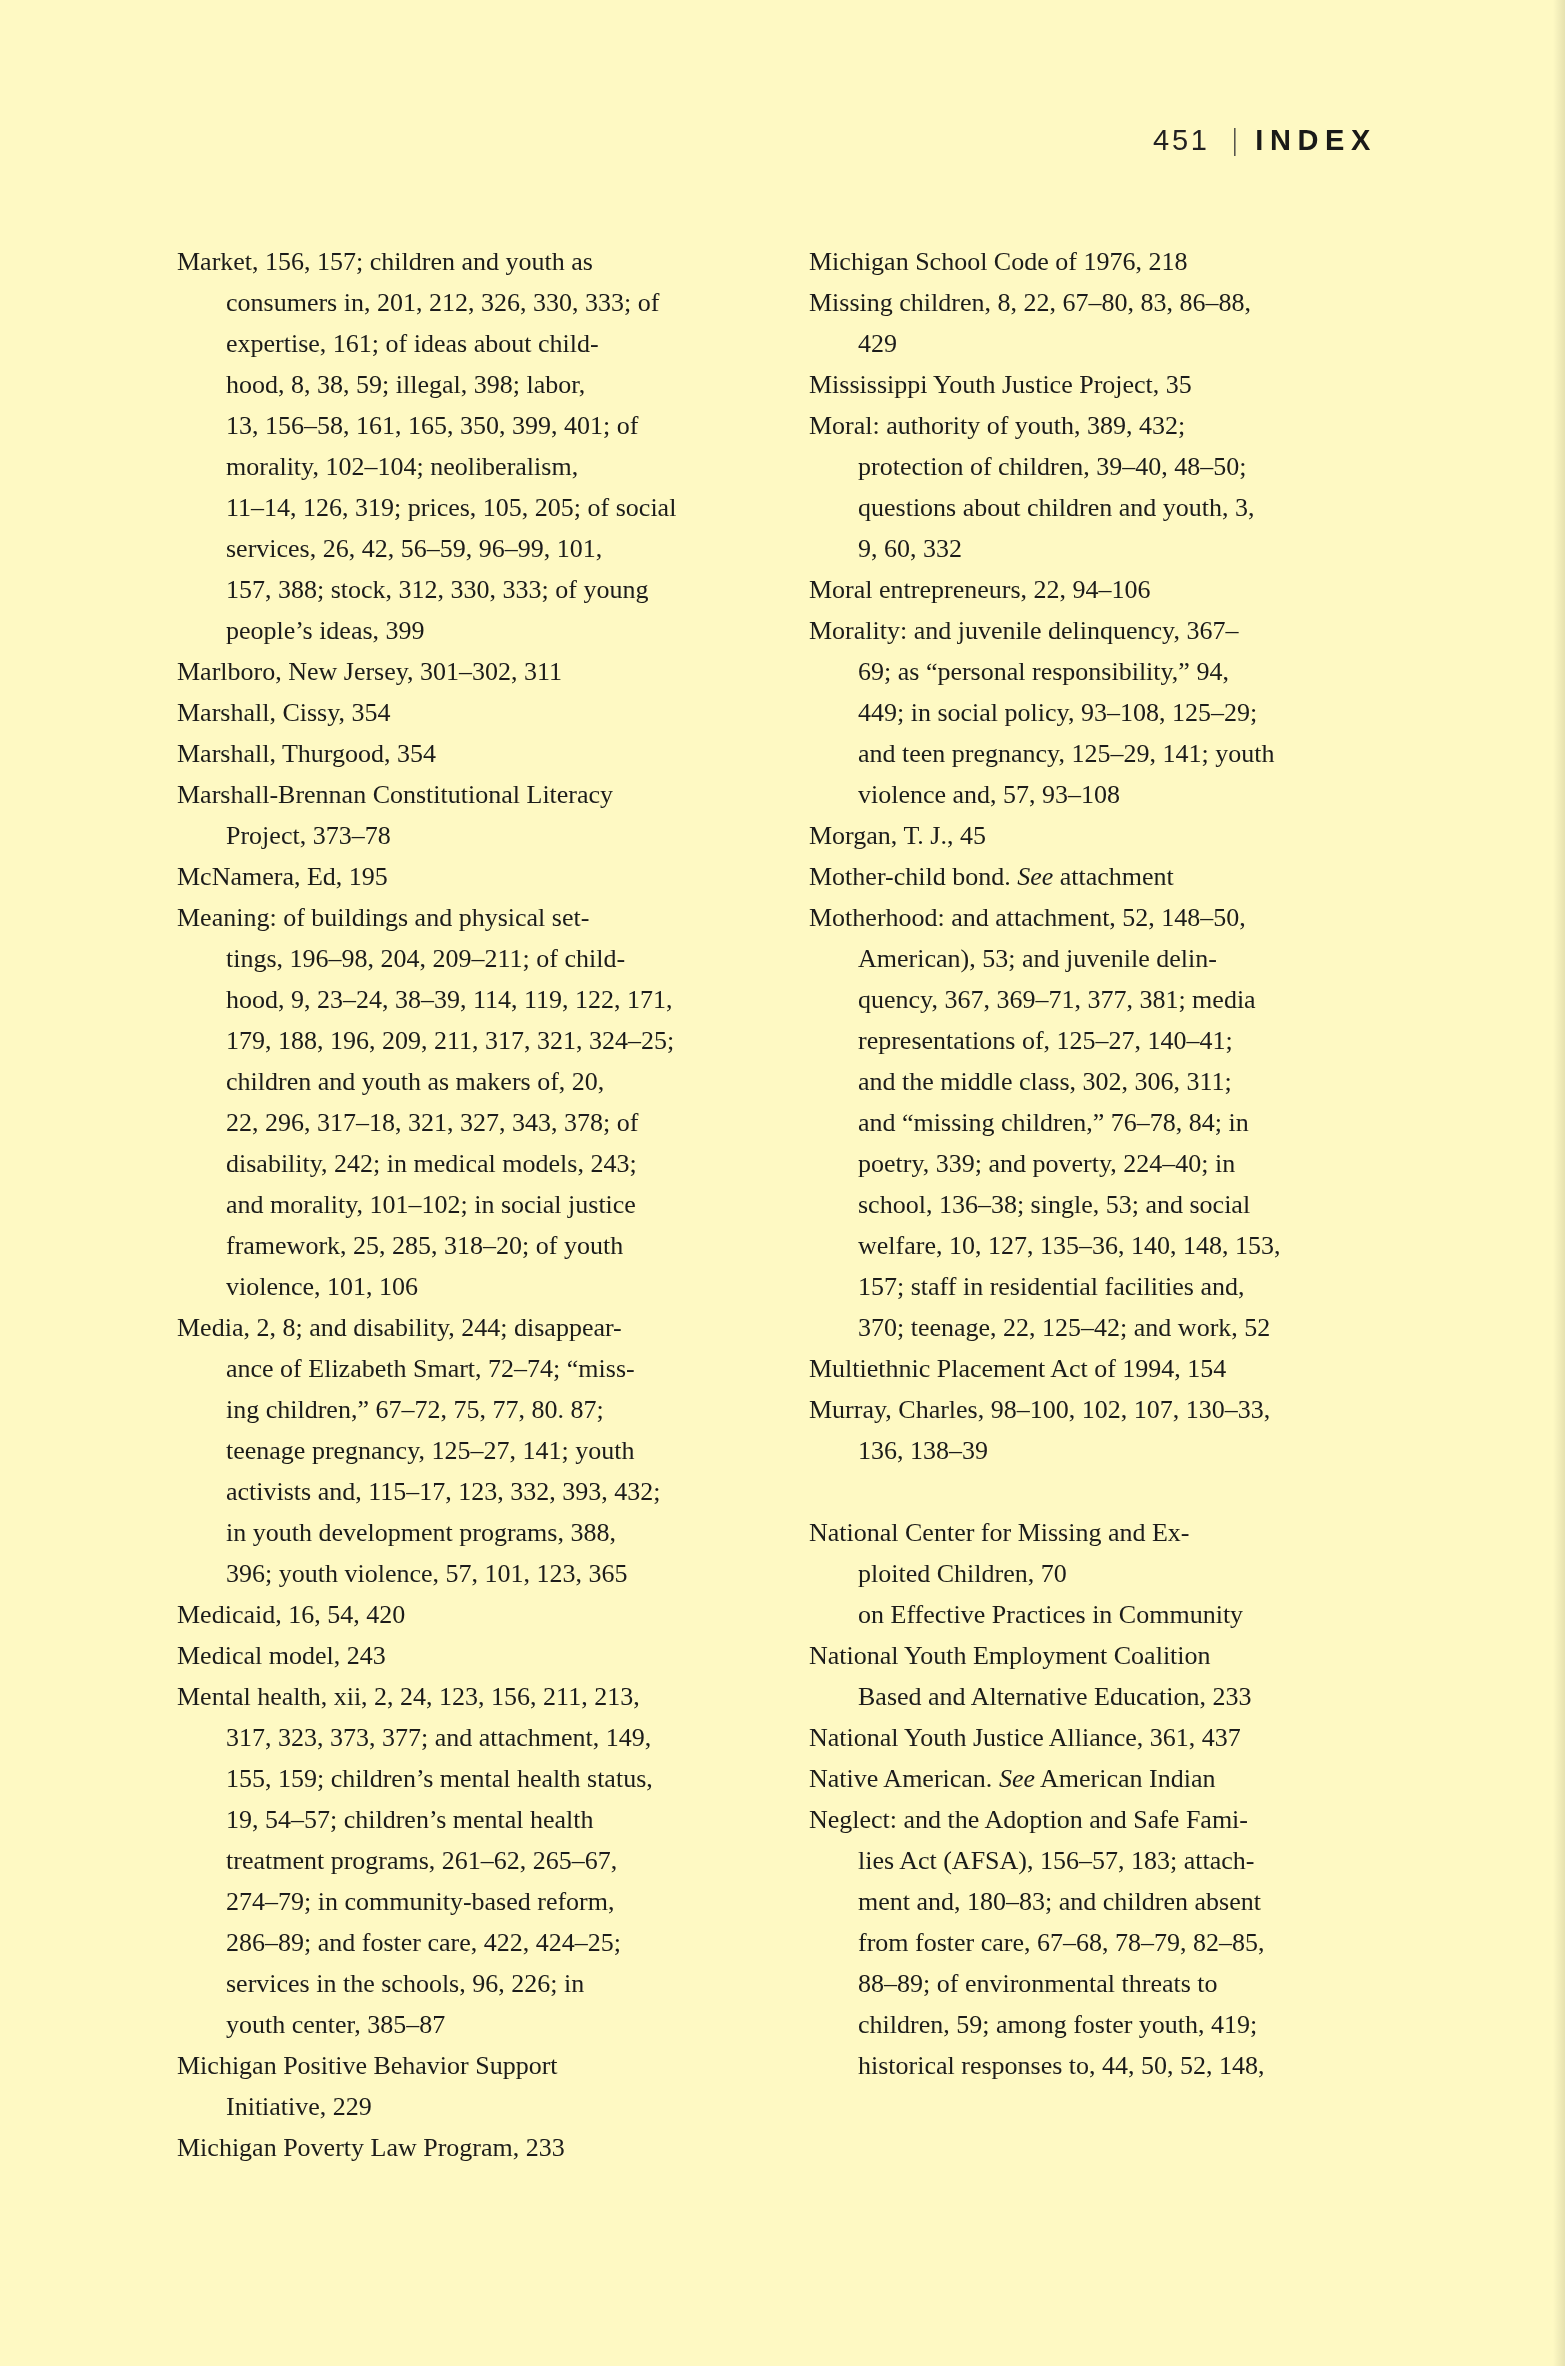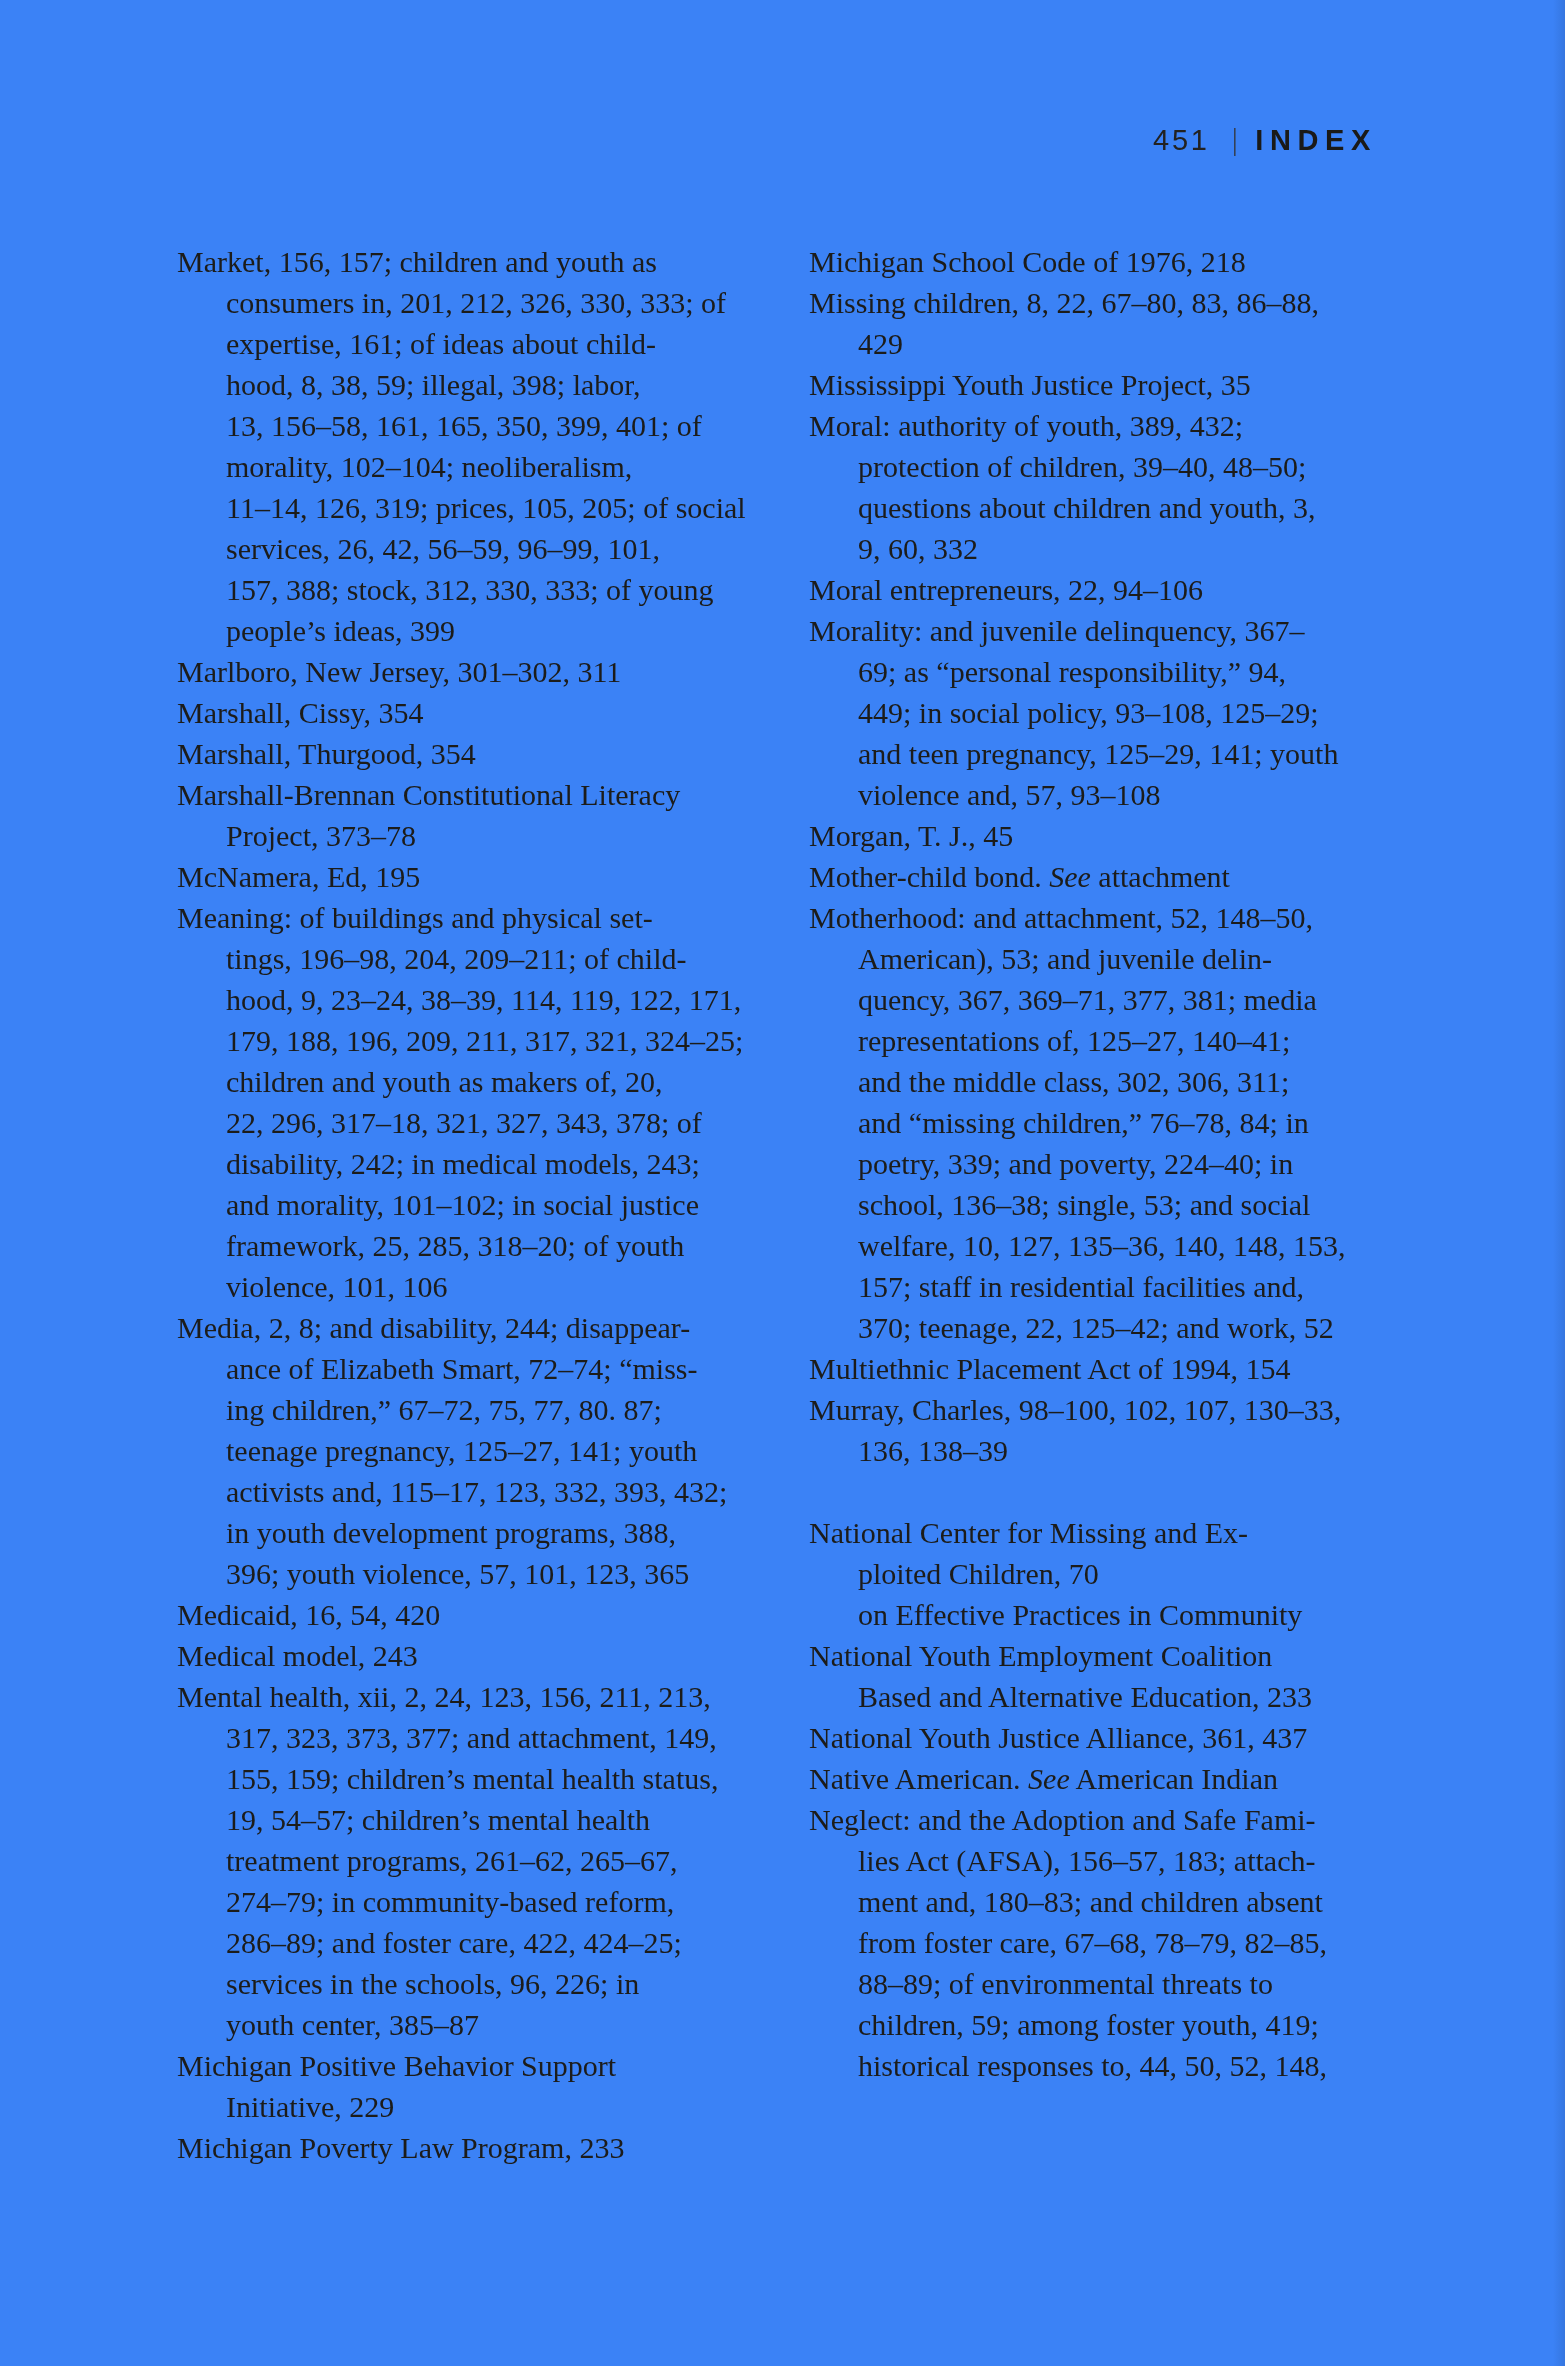--- a/index.html
+++ b/index.html
@@ -5,21 +5,21 @@
   html, body {
     margin: 0;
     padding: 0;
     background: #e9e9e9;
   }
   .page {
     position: relative;
     width: 1566px;
     height: 2366px;
     margin: 0 auto;
-    background: #3b82f6;
+    background: #fef9c3;
     overflow: hidden;
     color: #1c1c1a;
   }
   .page-edge {
     position: absolute;
     top: 0;
     right: 0;
     width: 13px;
     height: 100%;
     background: linear-gradient(to right, rgba(0,0,0,0), rgba(0,0,0,0.10));
@@ -53,21 +53,21 @@
     color: #1a1a18;
   }
   .index-body {
     position: absolute;
     top: 241px;
     left: 177px;
     width: 1210px;
     display: flex;
     gap: 54px;
     font-family: "Liberation Serif", "DejaVu Serif", serif;
-    font-size: 30px;
+    font-size: 26px;
   }
   .col {
     width: 578px;
   }
   .line {
     height: 41px;
     line-height: 41px;
     white-space: nowrap;
   }
   .line.cont {

